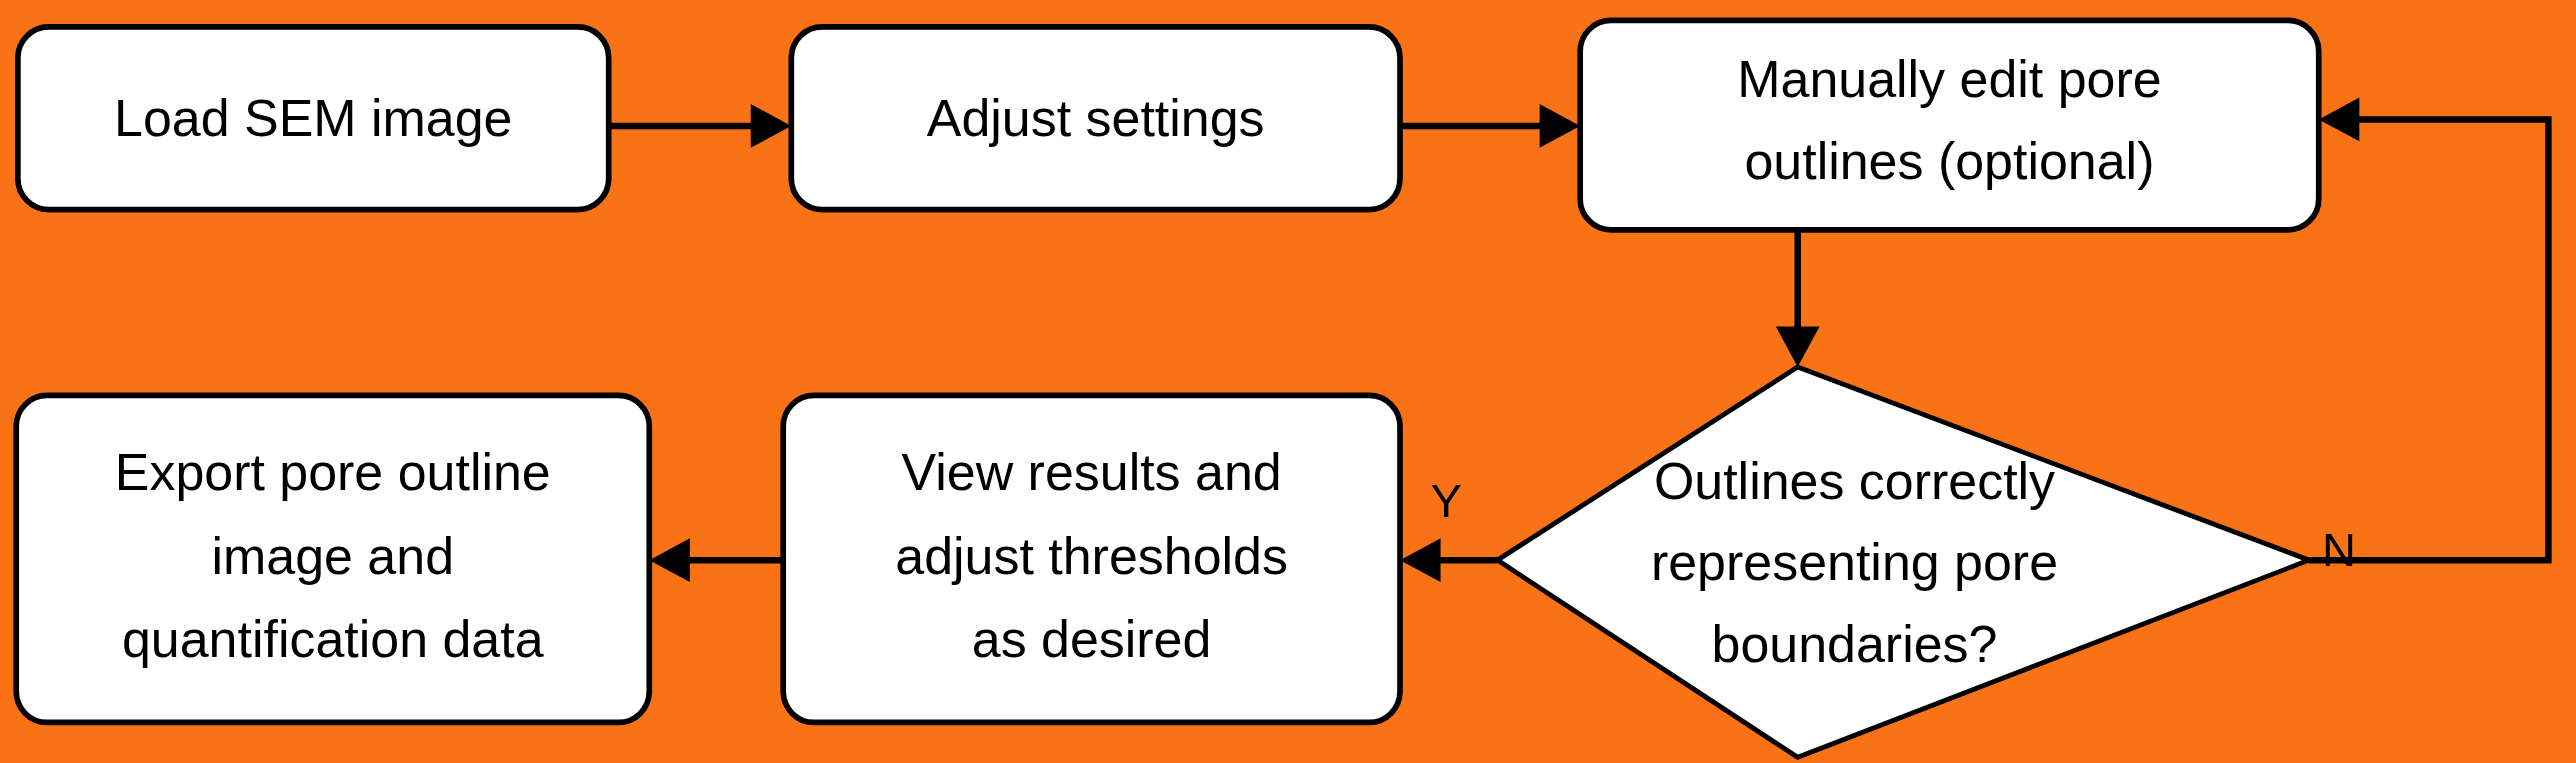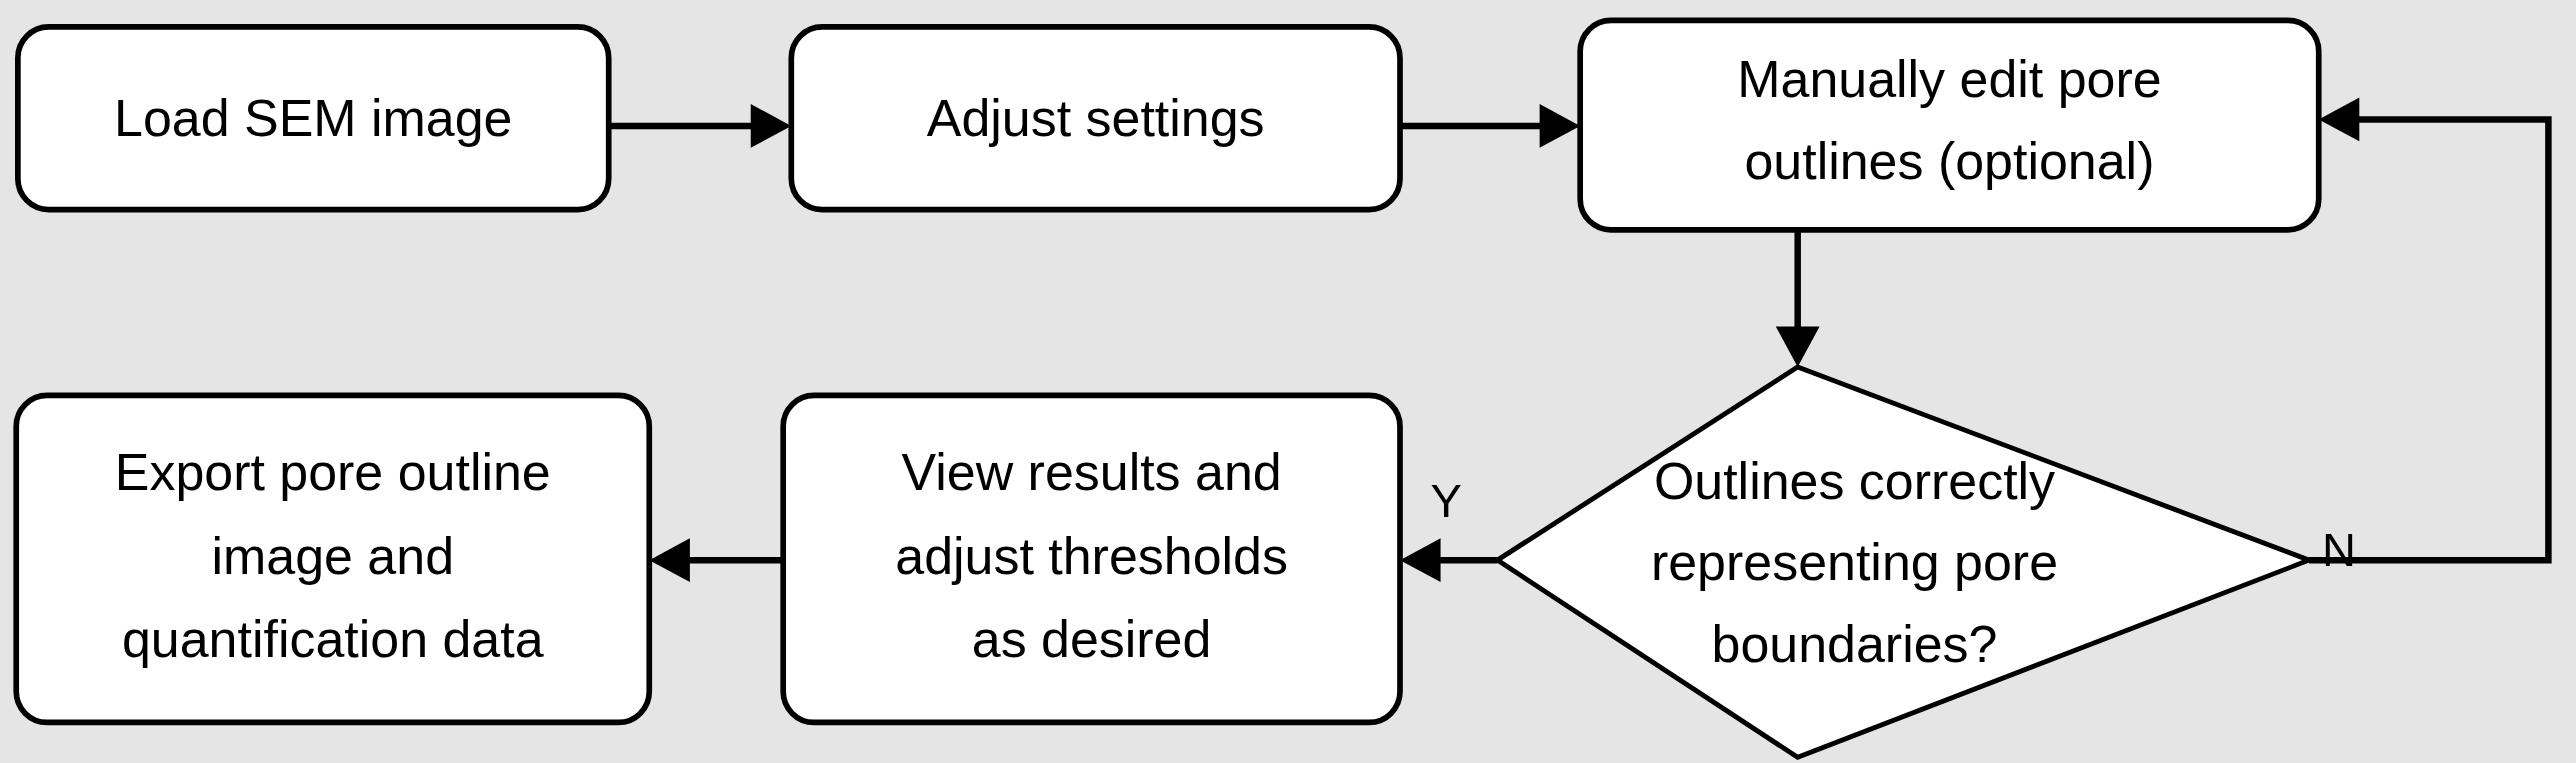--- a/index.html
+++ b/index.html
@@ -8,21 +8,21 @@
     padding: 0;
     background: #ffffff;
   }
   body {
     font-family: "Liberation Sans", sans-serif;
   }
   #canvas {
     position: relative;
     width: 2576px;
     height: 764px;
-    background: #e5e5e5;
+    background: #f97316;
     overflow: hidden;
   }
   #flow-svg {
     position: absolute;
     left: 0;
     top: 0;
     width: 2576px;
     height: 764px;
     display: block;
   }

